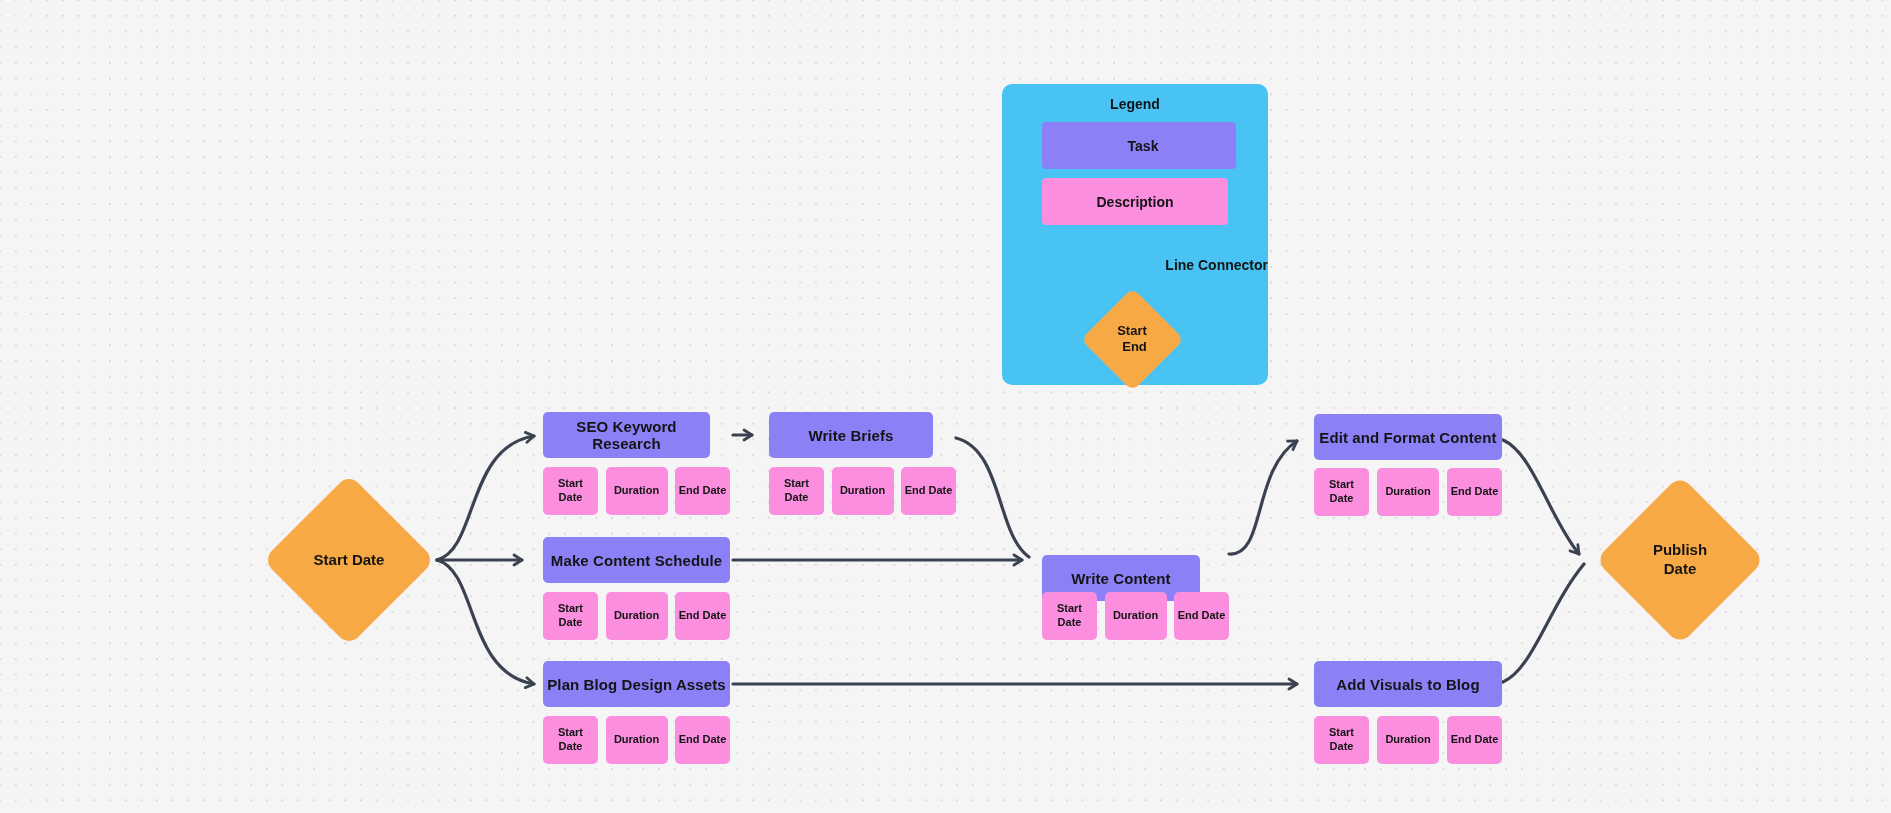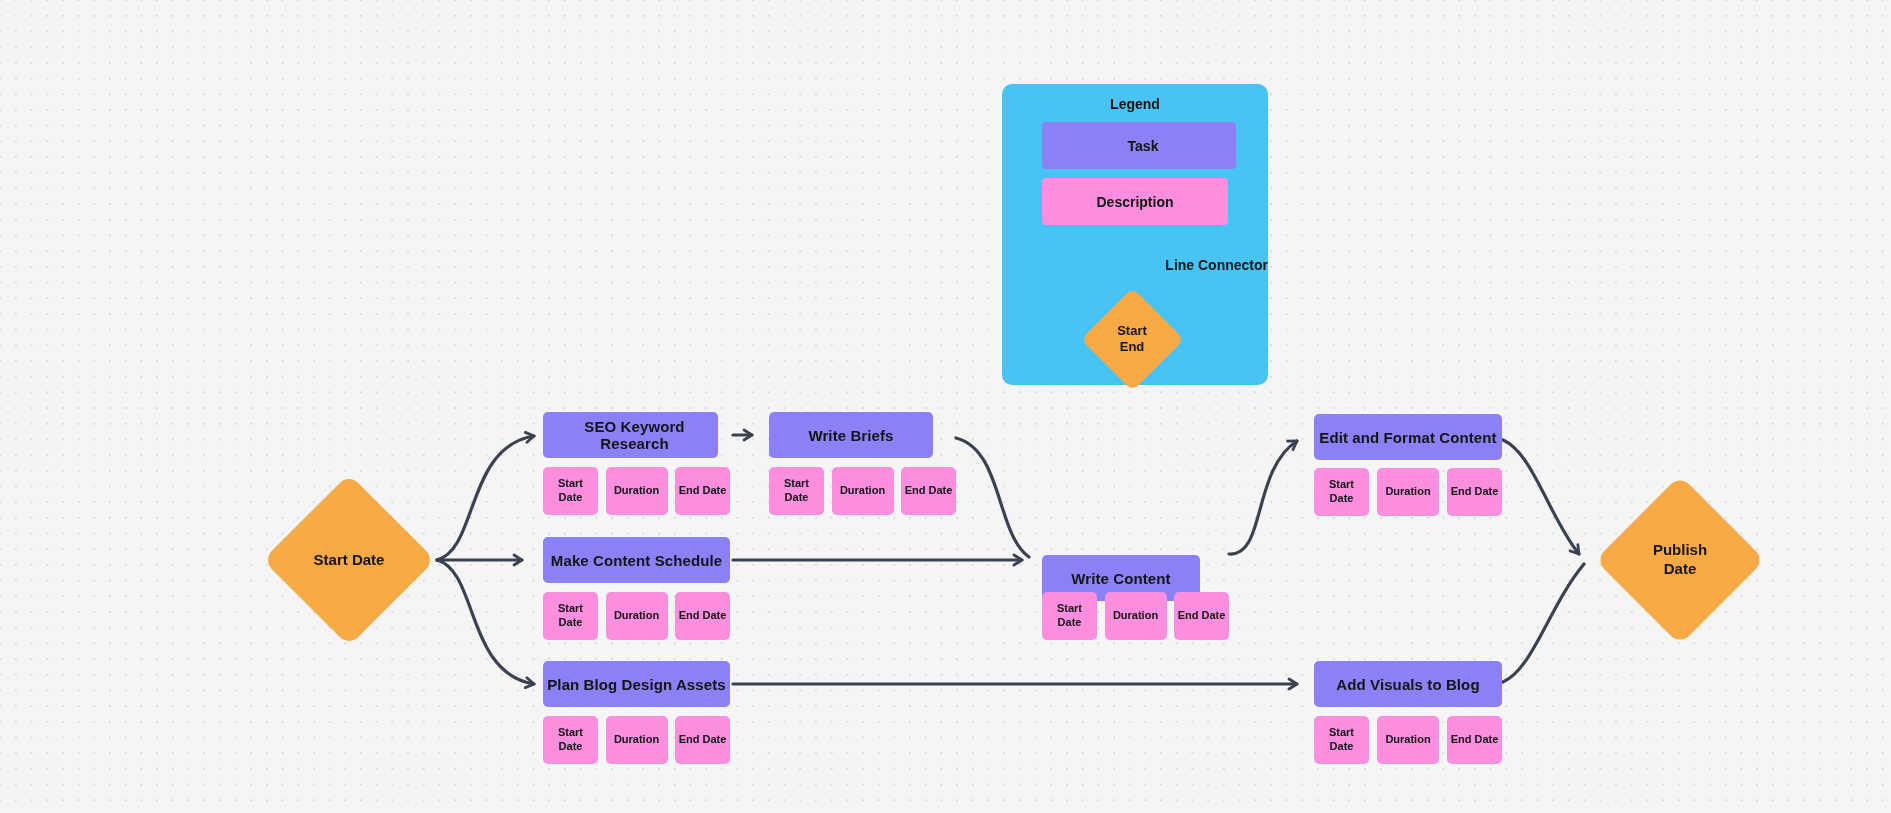--- a/index.html
+++ b/index.html
@@ -110,21 +110,21 @@
     font-size: 14px;
   }
   #legend-diamond {
     left: 1080px; top: 287px;
     width: 104px; height: 104px;
   }
   #legend-diamond .diamond-shape {
     width: 73px; height: 73px;
     border-radius: 8px;
   }
-  #legend-diamond .diamond-label { font-size: 13px; }
+  #legend-diamond .diamond-label { font-size: 13px; text-align: right; }
   #start-diamond {
     left: 262px; top: 475px;
     width: 174px; height: 170px;
   }
   #start-diamond .diamond-shape {
     width: 122px; height: 122px;
     border-radius: 13px;
   }
   #start-diamond .diamond-label { font-size: 15px; white-space: nowrap; }
   #publish-diamond {
@@ -179,21 +179,21 @@
       <span style="display:block">Start</span>
       <span style="display:block">End</span>
     </div>
   </div>
 
   <div id="start-diamond" class="diamond-wrap">
     <div class="diamond-shape"></div>
     <div class="diamond-label">Start Date</div>
   </div>
 
-  <div class="task-box" style="left:543px; top:412px; width:167px;padding-left:8px;">
+  <div class="task-box" style="left:543px; top:412px; width:167px;">
     <span>SEO Keyword Research</span>
   </div>
   <div class="field-row" style="left:543px; top:467px; width:187px;">
     <div class="field-box w-sm">
         <span>Start Date</span>
       </div>
     <div class="field-box w-md">
         <span>Duration</span>
       </div>
     <div class="field-box w-sm">

